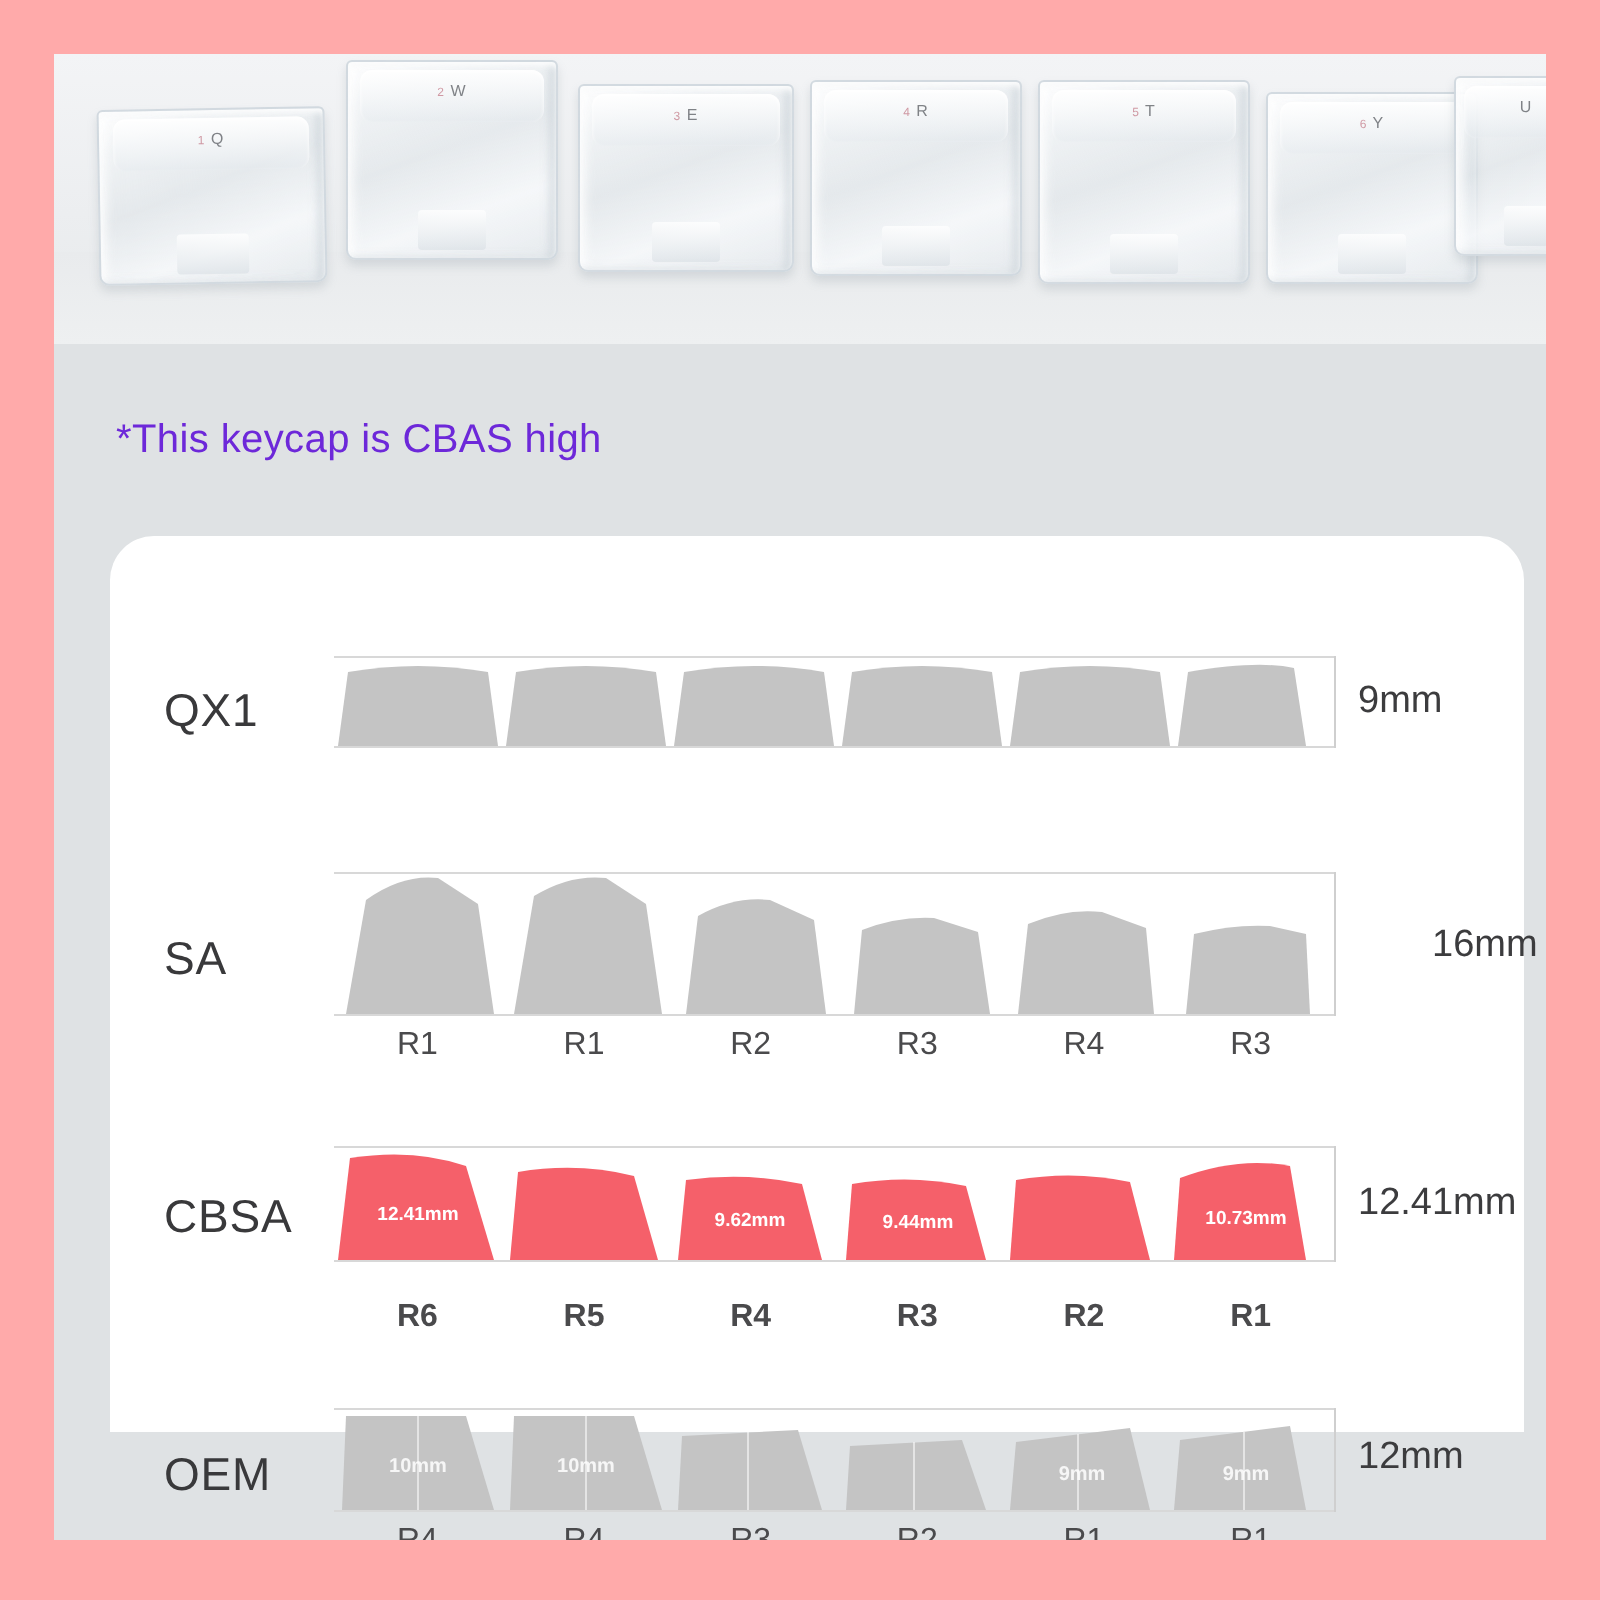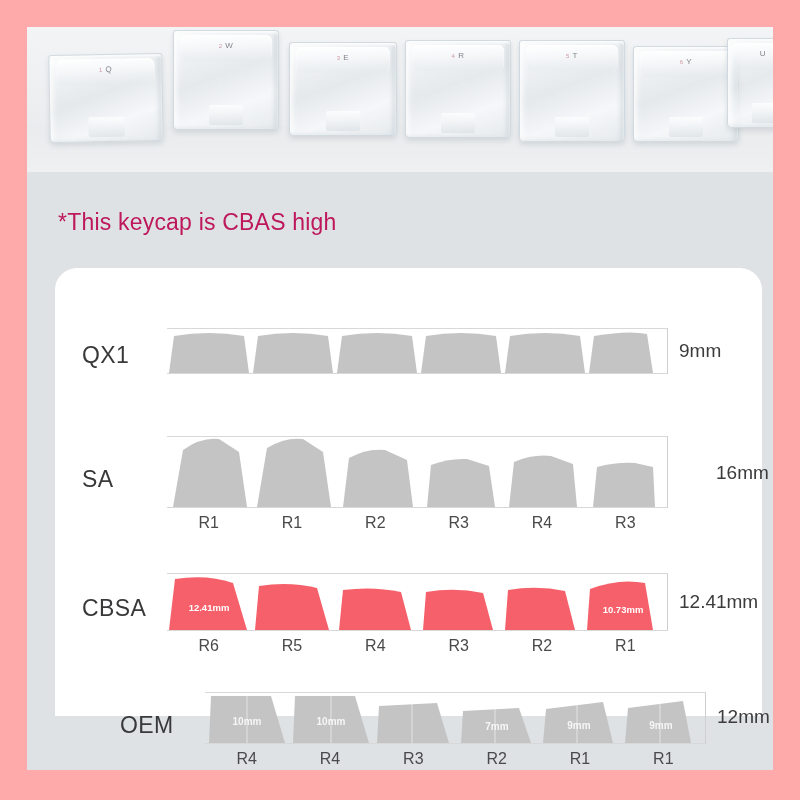--- a/index.html
+++ b/index.html
@@ -57,21 +57,21 @@
   .legend{
     position:absolute;top:10px;left:50%;transform:translateX(-50%);
     font-size:8px;color:rgba(55,58,64,.62);letter-spacing:.5px;
     font-family:"Liberation Sans", sans-serif;
     white-space:nowrap;
   }
   .legend .sub{color:rgba(176,74,92,.55);font-size:6px;}
   
   .note{
     position:absolute;left:31px;top:182px;
-    font-size:23px;color:#be185d;letter-spacing:.2px;
+    font-size:20px;color:#6d28d9;letter-spacing:.2px;
     white-space:nowrap;
     text-align:center;
   }
   
   .card{
     position:absolute;left:28px;top:241px;
     width:707px;height:448px;
     background:#ffffff;
     border-radius:22px 22px 0 0;
   }
@@ -219,35 +219,37 @@
           <g fill="#f5606a">
             <path d="M2 57 L8 6 Q40 1 66 10 L80 57 Z"></path>
             <path d="M88 57 L92 13 Q122 8 150 15 L162 57 Z"></path>
             <path d="M172 57 L176 17 Q206 13 234 19 L244 57 Z"></path>
             <path d="M256 57 L259 19 Q288 14 316 20 L326 57 Z"></path>
             <path d="M338 57 L341 17 Q370 12 398 18 L408 57 Z"></path>
             <path d="M420 57 L423 16 Q452 5 478 10 L486 57 Z"></path>
           </g>
         </svg>
         <div class="cap-text" style="top:29px;left:-208px;">12.41mm</div>
+        <div class="cap-text" style="top:32px;left:-42px;">9.62mm</div>
+        <div class="cap-text" style="top:33px;left:42px;">9.44mm</div>
         <div class="cap-text" style="top:31px;left:206px;">10.73mm</div>
       </div>
       <div class="bracket" style="top:0;height:58px;"></div>
       <div class="mm" style="top:18px;">12.41mm</div>
-      <div class="rlabels" style="top:64px;">
+      <div class="rlabels" style="top:77px;font-weight:bold;">
         <span>R6</span>
         <span>R5</span>
         <span>R4</span>
         <span>R3</span>
         <span>R2</span>
         <span>R1</span>
       </div>
     </div>
 
-    <div class="row" style="top:424px;height:80px;margin-left:38px;">
+    <div class="row" style="top:436px;height:80px;">
       <div class="row-label" style="top:20px;">OEM</div>
       <div class="plot" style="top:0;height:52px;">
         <div class="guide" style="top:0;"></div>
         <div class="guide" style="top:51px;"></div>
         <svg width="500" height="52" viewBox="0 0 500 52" style="position:absolute;left:0;top:0;">
           <g fill="#c4c4c4">
             <path d="M4 51 L6 4 L66 4 L80 51 Z"></path>
             <path d="M88 51 L90 4 L150 4 L164 51 Z"></path>
             <path d="M172 51 L174 14 L232 11 L244 51 Z"></path>
             <path d="M256 51 L258 19 L314 16 L326 51 Z"></path>
@@ -258,21 +260,20 @@
             <line x1="42" y1="4" x2="42" y2="51"></line>
             <line x1="126" y1="4" x2="126" y2="51"></line>
             <line x1="207" y1="12" x2="207" y2="51"></line>
             <line x1="290" y1="17" x2="290" y2="51"></line>
             <line x1="372" y1="13" x2="372" y2="51"></line>
             <line x1="455" y1="12" x2="455" y2="51"></line>
           </g>
         </svg>
         <div class="cap-text gray" style="top:24px;left:-208px;">10mm</div>
         <div class="cap-text gray" style="top:24px;left:-124px;">10mm</div>
-        <div class="cap-text gray" style="top:29px;left:42px;">7mm</div>
         <div class="cap-text gray" style="top:28px;left:124px;">9mm</div>
         <div class="cap-text gray" style="top:28px;left:206px;">9mm</div>
       </div>
       <div class="bracket" style="top:0;height:52px;"></div>
       <div class="mm" style="top:14px;">12mm</div>
       <div class="rlabels" style="top:58px;">
         <span>R4</span>
         <span>R4</span>
         <span>R3</span>
         <span>R2</span>

